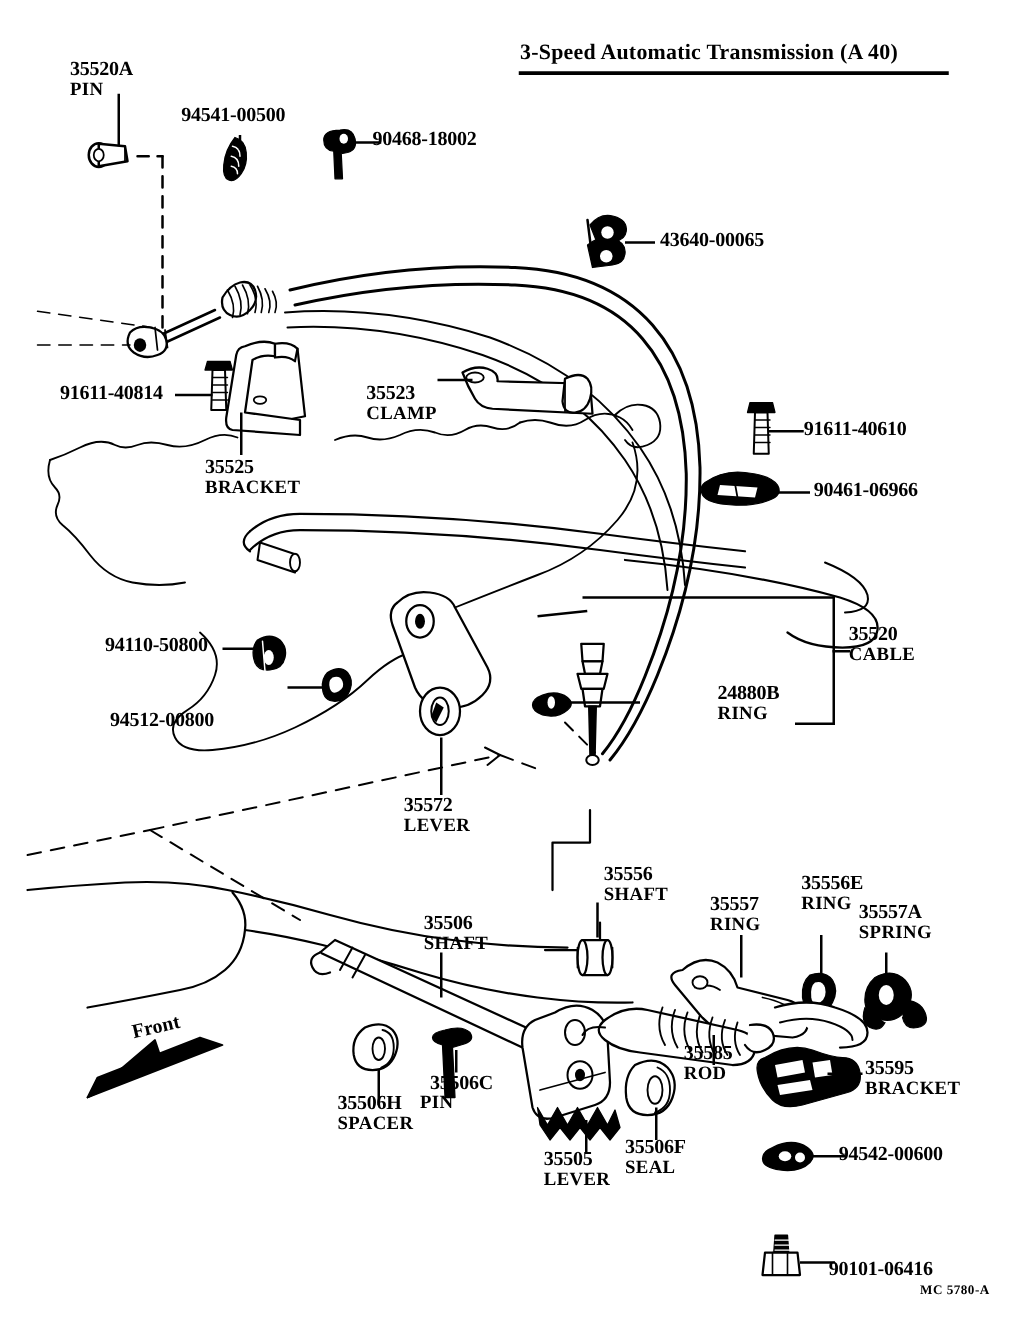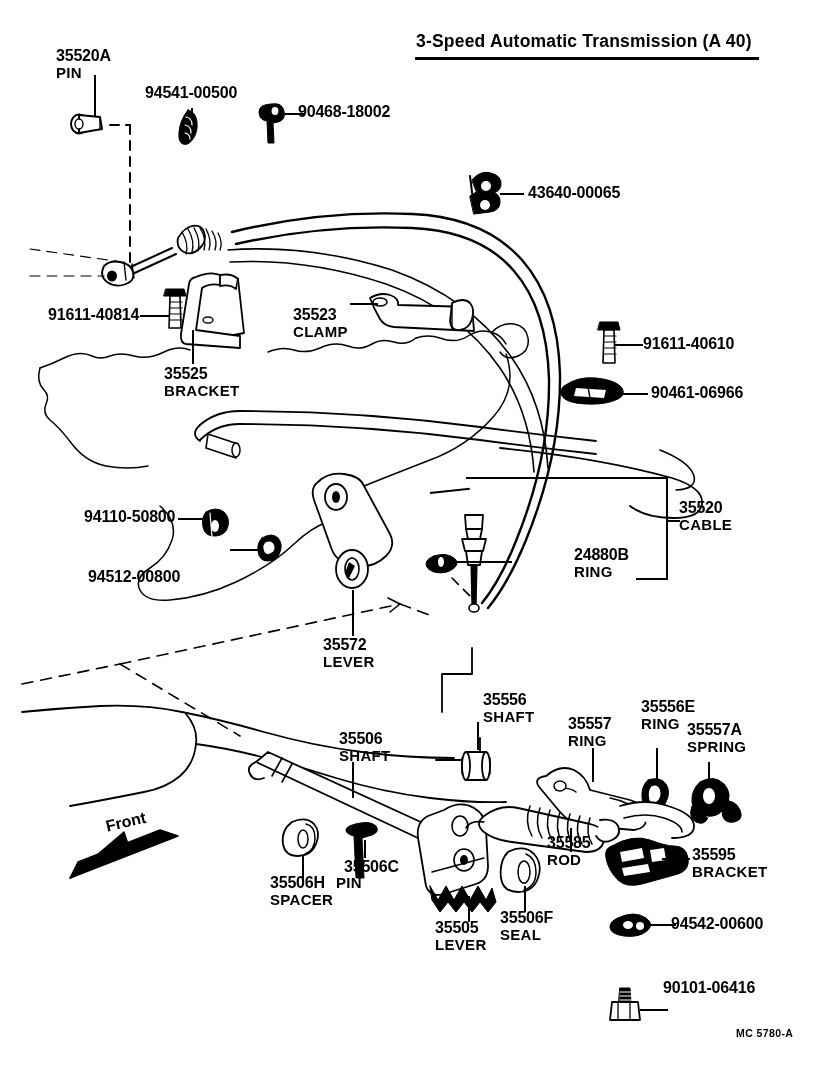--- a/index.html
+++ b/index.html
@@ -5,21 +5,21 @@
   html, body {
     margin: 0;
     padding: 0;
     background: #ffffff;
   }
   #page {
     position: relative;
     width: 816px;
     height: 1074px;
     background: #ffffff;
-    font-family: Liberation Sans, sans-serif;
+    font-family: Liberation Serif, serif;
     overflow: hidden;
   }
   
   .title-text {
     position: absolute;
     left: 416px;
     top: 31px;
     font-size: 17.5px;
     font-weight: bold;
     letter-spacing: 0.2px;
@@ -527,20 +527,20 @@
 
   <div class="callout" style="left:500px; top:910px;">
     <span class="num">35506F</span>
     <span class="sub">SEAL</span>
   </div>
 
   <div class="callout" style="left:671px; top:916px;">
     <span class="num">94542-00600</span>
   </div>
 
-  <div class="callout" style="left:663px; top:980px;">
+  <div class="callout" style="left:663px; top:1008px;">
     <span class="num">90101-06416</span>
   </div>
 
   <div class="front-label">Front</div>
   <div class="footer-code">MC 5780-A</div>
 
 </div>
 
 </body></html>

